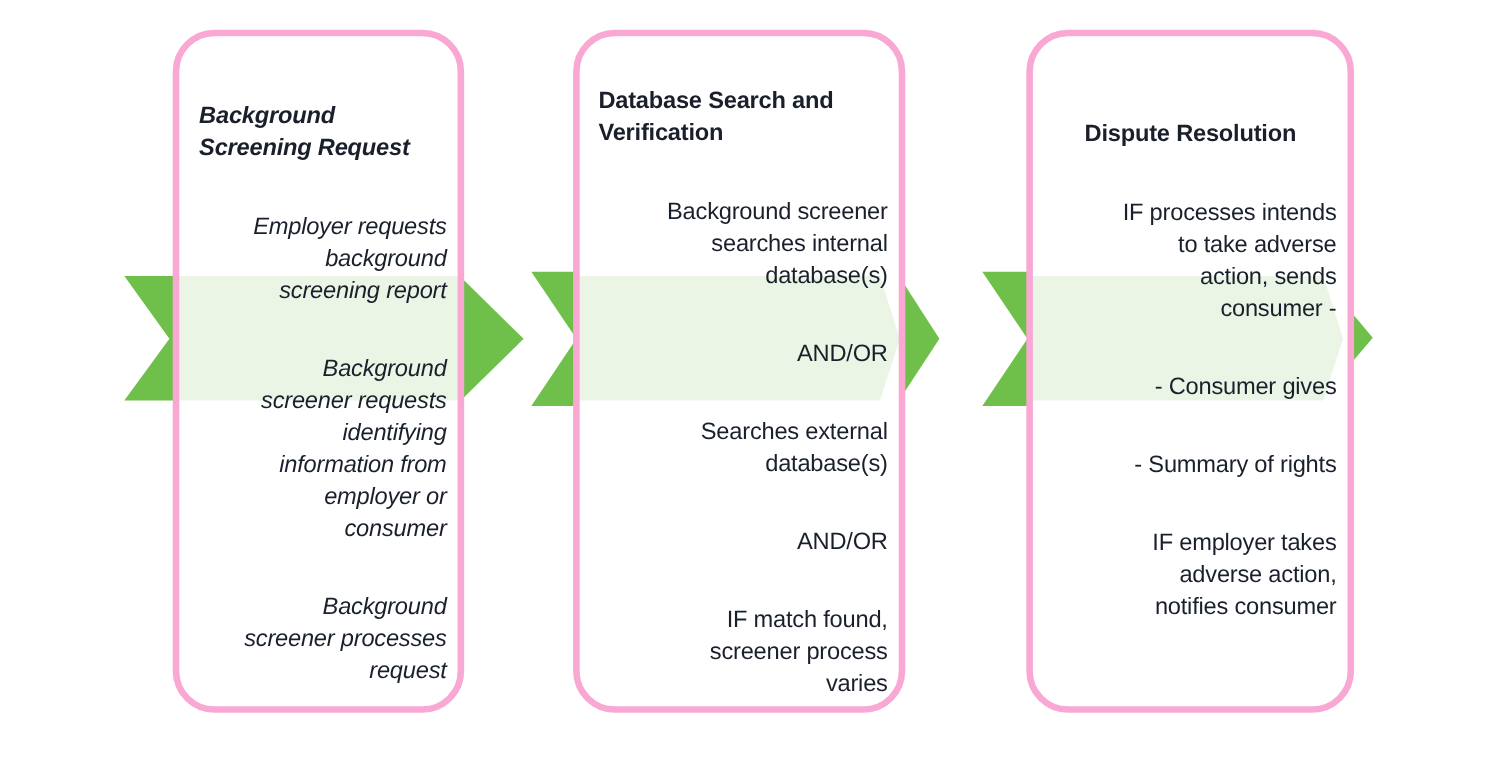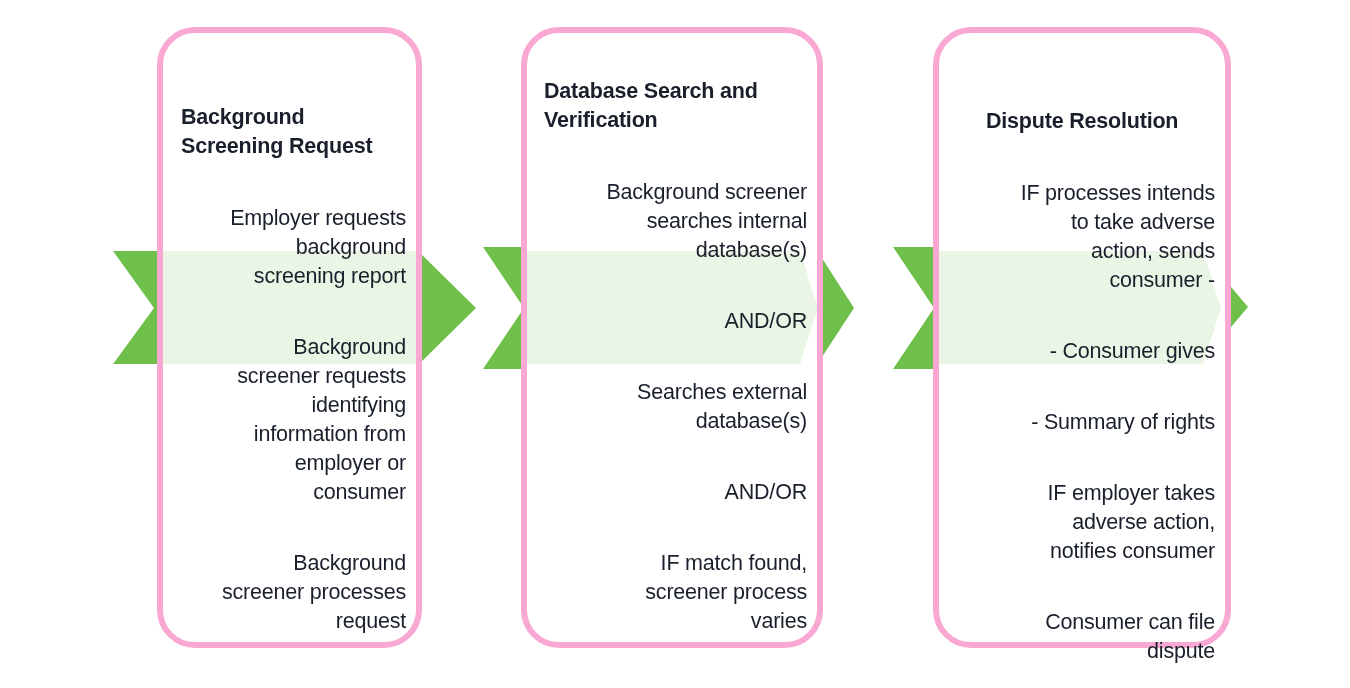--- a/index.html
+++ b/index.html
@@ -40,21 +40,21 @@
 
   .box-content {
     position: relative;
     height: 100%;
     box-sizing: border-box;
     white-space: pre-line;
     font-size: 21.5px;
     line-height: 29px;
     letter-spacing: -0.2px;
   }
-  .box-1 .box-content { padding: 41px 10px 0 18px; }
+  .box-1 .box-content { padding: 29px 10px 0 18px; font-style: italic; }
   .box-2 .box-content { padding: 15px 10px 0 17px; }
   .box-3 .box-content { padding: 45px 10px 0 19px; margin-left: 28px; }
 
   .step-title {
     margin: 0 0 14px 0;
     font-size: 21.5px;
     line-height: 29px;
     font-weight: 700;
   }
   .step-para {
@@ -123,19 +123,17 @@
       <h3 class="step-title">Dispute Resolution</h3>
       <p class="step-para">IF processes intends
 to take adverse
 action, sends
 consumer -</p>
       <p class="step-para">- Consumer gives</p>
       <p class="step-para">- Summary of rights</p>
       <p class="step-para">IF employer takes
 adverse action,
 notifies consumer</p>
-      <p class="step-para">Consumer can file
-dispute</p>
       
     </div>
   </div>
 
 </div>
 
 </body></html>

